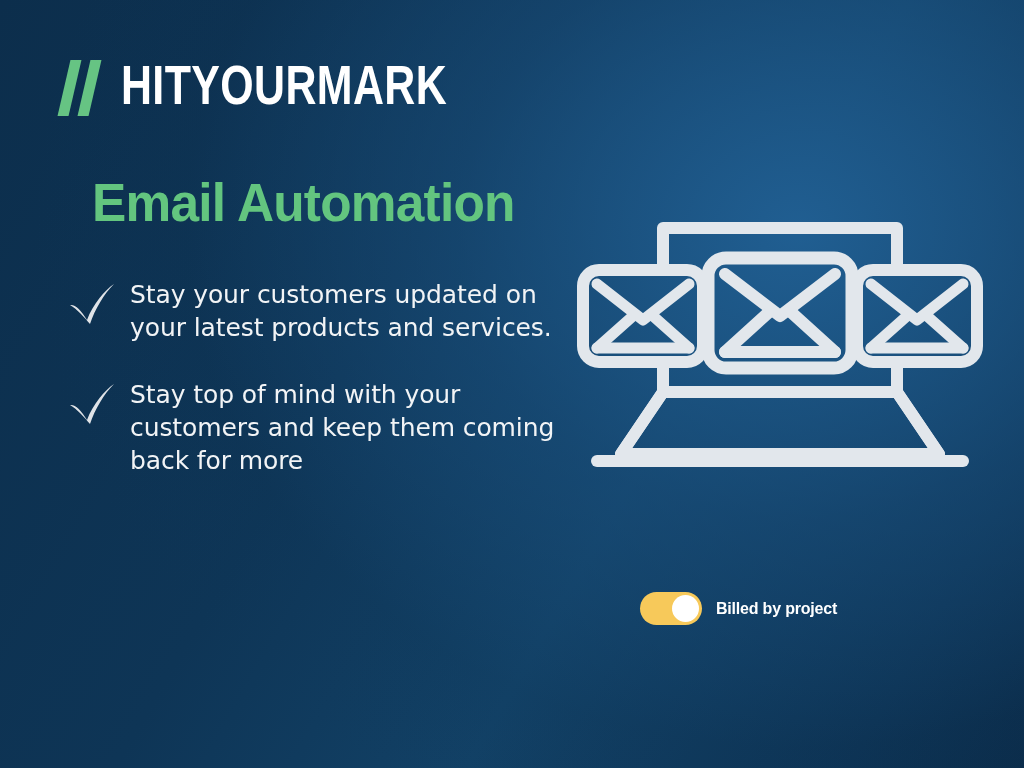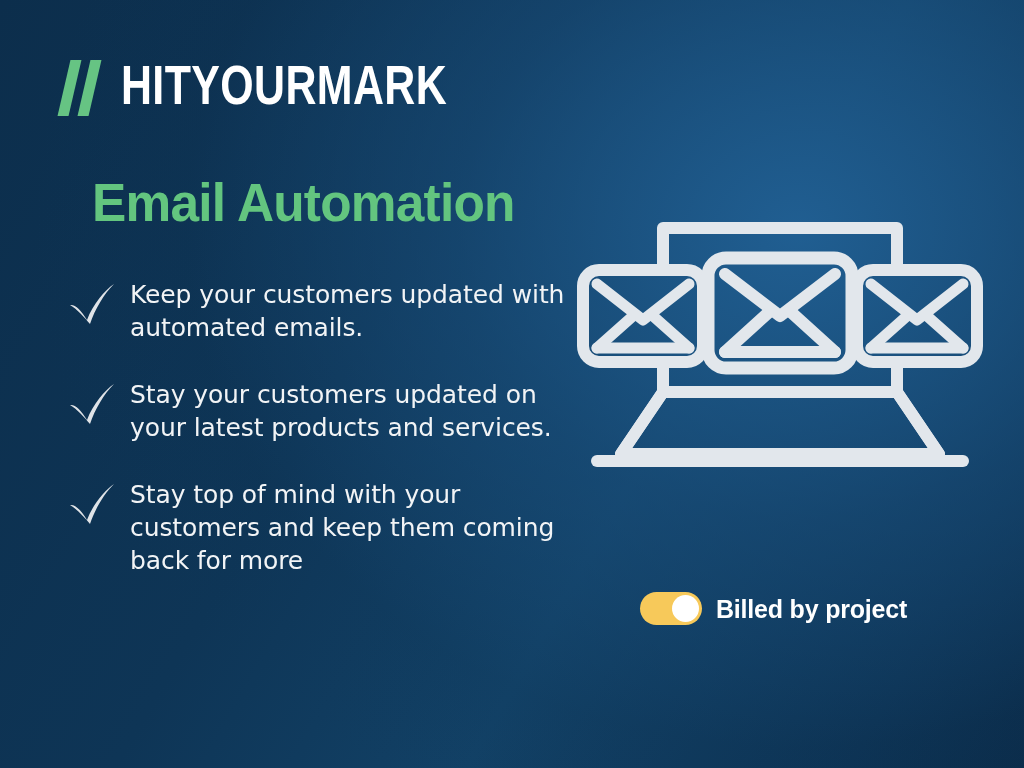--- a/index.html
+++ b/index.html
@@ -145,21 +145,21 @@
     left: 32px;
     width: 27px;
     height: 27px;
     border-radius: 50%;
     background: #ffffff;
   }
   #badge-label {
     color: #ffffff;
     font-family: "Liberation Sans", sans-serif;
     font-weight: 700;
-    font-size: 25px;
+    font-size: 16px;
     line-height: 28px;
     letter-spacing: -0.2px;
     white-space: nowrap;
   }
 </style>
 </head>
 <body>
 
 <div id="canvas">
 
@@ -168,26 +168,20 @@
       <div class="slash s1"></div>
       <div class="slash s2"></div>
     </div>
     <div id="logo-word">HITYOURMARK</div>
   </div>
 
   <div id="headline">Email Automation</div>
 
   <div id="bullets">
 
-    <div class="bullet">
-      <svg class="check" viewBox="0 0 52 48">
-        <path d="M4 25 C9 24 15 30 21 40 C27 24 39 10 48 4 C38 14 29 29 24 44 C19 38 11 29 4 25 Z" fill="#dfe3e7"></path>
-      </svg>
-      <div class="bullet-text">Keep your customers updated with automated emails.</div>
-    </div>
 
     <div class="bullet">
       <svg class="check" viewBox="0 0 52 48">
         <path d="M4 25 C9 24 15 30 21 40 C27 24 39 10 48 4 C38 14 29 29 24 44 C19 38 11 29 4 25 Z" fill="#dfe3e7"></path>
       </svg>
       <div class="bullet-text">Stay your customers updated on your latest products and services.</div>
     </div>
 
     <div class="bullet">
       <svg class="check" viewBox="0 0 52 48">

